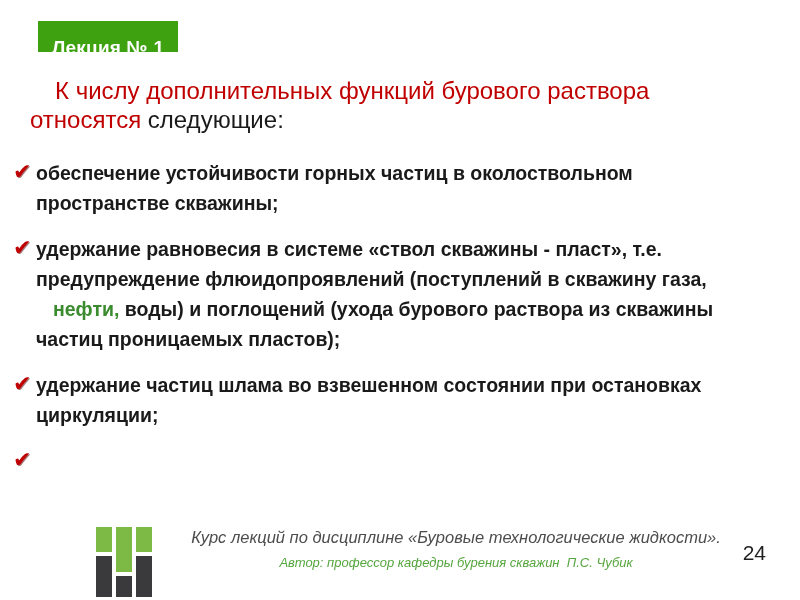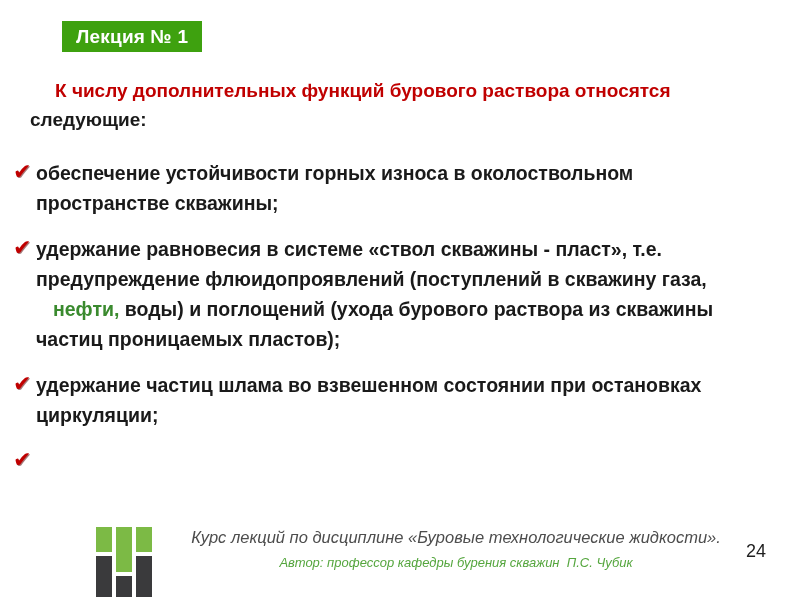--- a/index.html
+++ b/index.html
@@ -5,25 +5,25 @@
   html,body{margin:0;padding:0;background:#888;}
   .slide{
     position:relative;width:800px;height:600px;background:#ffffff;
     font-family:"Liberation Sans","DejaVu Sans",sans-serif;overflow:hidden;
     margin:0 auto;
   }
   .badge{
     position:absolute;left:38px;top:21px;height:31px;min-width:137px;
     box-sizing:border-box;background:var(--badge-green);color:#ffffff;
     font-size:19px;font-weight:bold;text-align:center;line-height:31px;
-    padding:0 14px;letter-spacing:.2px;margin-left:24px;
+    padding:11px 14px;letter-spacing:.2px;
   }
   .heading{
     position:absolute;left:30px;top:76px;width:690px;margin:0;
-    font-size:19px;font-weight:bold;line-height:29px;text-indent:25px;
+    font-size:24px;font-weight:normal;line-height:29px;text-indent:25px;
   }
   .seg-red{color:var(--heading-red);}
   .seg-black{color:var(--text-black);}
   .seg-green{color:var(--oil-green);margin-left:17px;}
   .bullets{
     position:absolute;left:15px;top:158px;width:702px;margin:0;padding:0;
     list-style:none;
   }
   .bullets li{
     position:relative;padding-left:21px;margin:0 0 16px 0;
@@ -45,34 +45,34 @@
   .g-tall{top:0;height:45px;}  .d-short{top:49px;height:21px;}
   .footer-text{position:absolute;left:156px;top:6px;width:600px;text-align:center;}
   .course{
     font-style:italic;color:var(--footer-gray);font-size:16.5px;line-height:26px;
   }
   .author{
     font-style:italic;color:var(--footer-green);font-size:13px;line-height:26px;
     white-space:pre-wrap;
   }
   .page-number{
-    position:absolute;right:34px;top:541px;font-size:18px;color:#1f1f1f;
+    position:absolute;right:34px;top:541px;font-size:21px;color:#1f1f1f;
   }
 </style>
 </head>
 <body>
 
 <div class="slide">
 
   <div class="badge">Лекция № 1</div>
 
   <p class="heading"><span class="seg-red">К числу дополнительных функций бурового раствора относятся </span><span class="seg-black">следующие:</span></p>
 
   <ul class="bullets" id="bullets">
-      <li><span class="check">✔</span><span><span class="seg-black">обеспечение устойчивости горных износа в околоствольном пространстве скважины;</span></span></li>
+      <li><span class="check">✔</span><span><span class="seg-black">обеспечение устойчивости горных частиц в околоствольном пространстве скважины;</span></span></li>
       <li><span class="check">✔</span><span><span class="seg-black">удержание равновесия в системе «ствол скважины - пласт», т.е. предупреждение флюидопроявлений (поступлений в скважину газа, </span><span class="seg-green">нефти,</span><span class="seg-black"> воды) и поглощений (ухода бурового раствора из скважины частиц проницаемых пластов);</span></span></li>
       <li><span class="check">✔</span><span><span class="seg-black">удержание частиц шлама во взвешенном состоянии при остановках циркуляции;</span></span></li>
       <li><span class="check">✔</span></li>
     </ul>
 
   <div class="footer">
     <div class="logo">
       <span class="col c1">
         <span class="blk green g-short"></span>
         <span class="blk dark d-tall"></span>

